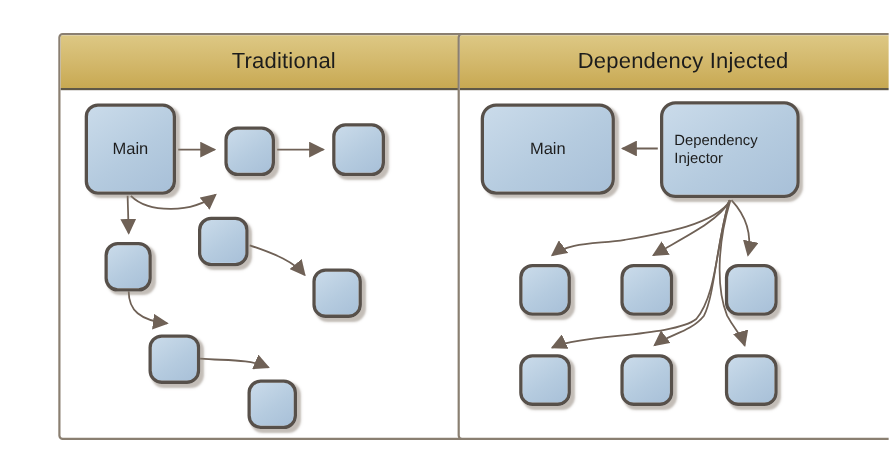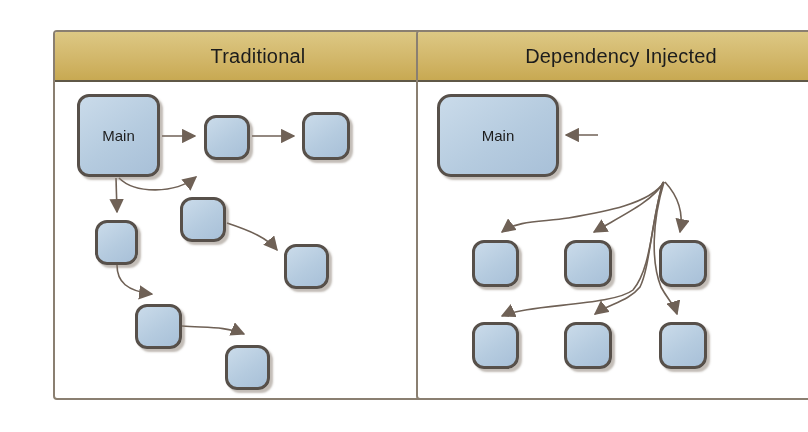--- a/index.html
+++ b/index.html
@@ -148,20 +148,23 @@
       <path class="arrow-path" d="M 245 150 C 233 190, 234 235, 215 258 C 195 274, 110 272, 84 284" marker-end="url(#arrow-r)"></path>
 
       <path class="arrow-path" d="M 245 150 C 233 190, 232 235, 222 255 C 210 270, 190 272, 177 282" marker-end="url(#arrow-r)"></path>
 
       <path class="arrow-path" d="M 246 150 C 234 190, 233 230, 243 255 C 250 268, 256 272, 259 282" marker-end="url(#arrow-r)"></path>
     </svg>
 
     <div class="node" style="left:19px; top:62px; width:122px; height:83px; border-radius:14px;">
       <span class="node-label">Main</span>
     </div>
+    <div class="node" style="left:182px; top:60px; width:127px; height:88px; border-radius:14px; padding:0 10px;">
+      <span class="node-label small-label">Dependency Injector</span>
+    </div>
 
     <div class="node" style="left:54px;  top:208px; width:47px; height:47px;"></div>
     <div class="node" style="left:146px; top:208px; width:48px; height:47px;"></div>
     <div class="node" style="left:241px; top:208px; width:48px; height:47px;"></div>
     <div class="node" style="left:54px;  top:290px; width:47px; height:47px;"></div>
     <div class="node" style="left:146px; top:290px; width:48px; height:47px;"></div>
     <div class="node" style="left:241px; top:290px; width:48px; height:47px;"></div>
   </section>
 
 </div>

